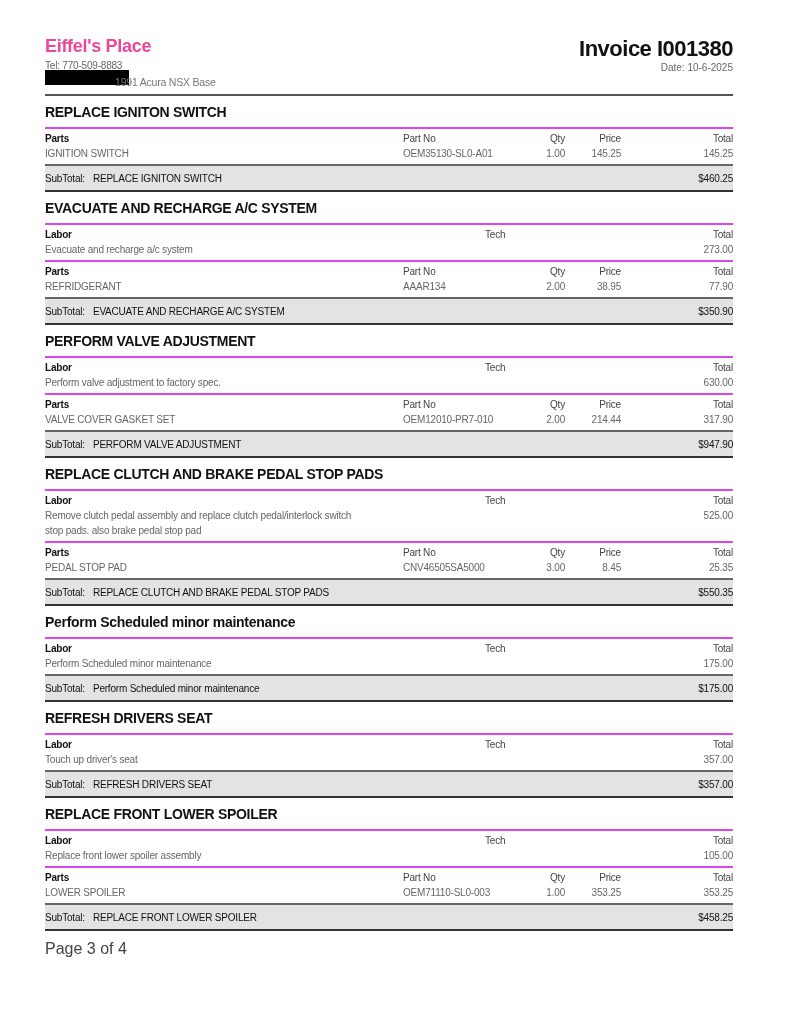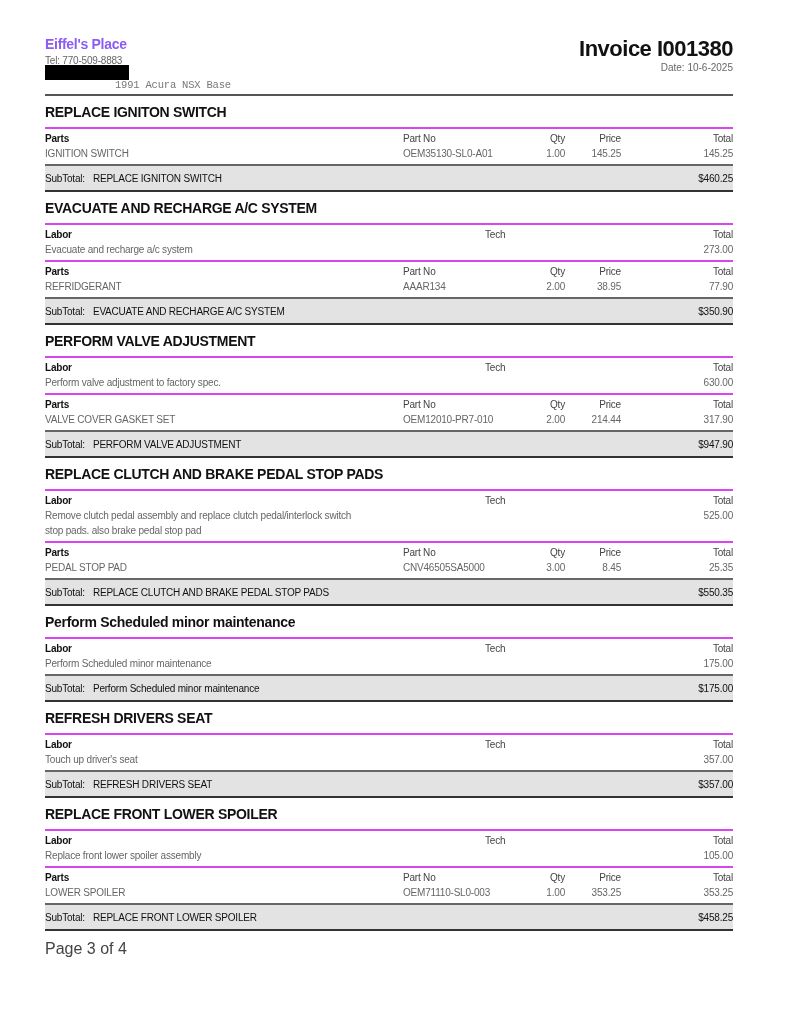--- a/index.html
+++ b/index.html
@@ -1,23 +1,23 @@
 <!DOCTYPE html>
 <html><head>
 <meta charset="utf-8">
 <style>
   html, body { margin: 0; padding: 0; background: #ffffff; }
   body { width: 791px; height: 1024px; position: relative; font-family: "Liberation Sans", sans-serif; color: #222; }
   .page { position: absolute; left: 45px; top: 36px; width: 688px; }
   .hdr { position: relative; height: 58px; }
-  .shop { font-size: 14px; font-weight: bold; color: #8b5cf6; letter-spacing: -0.3px; }
+  .shop { font-size: 18px; font-weight: bold; color: #ec4899; letter-spacing: -0.3px; }
   .tel { font-size: 10px; color: #666; text-decoration: underline; margin-top: 3px; letter-spacing: -0.2px; }
   .veh-row { position: relative; height: 14px; margin-top: 1px; }
   .redact { position: absolute; left: 0; top: -2px; width: 84px; height: 15px; background: #000; }
-  .veh { position: absolute; left: 70px; top: 12px; font-size: 10.5px; color: #777; letter-spacing: -0.2px; font-family: Liberation Mono, monospace; }
+  .veh { position: absolute; left: 70px; top: 4px; font-size: 10.5px; color: #777; letter-spacing: -0.2px; }
   .inv { position: absolute; right: 0; top: 0; text-align: right; }
   .inv-title { font-size: 22px; color: #111; letter-spacing: -0.5px; font-weight: bold; }
   .inv-date { font-size: 10px; color: #666; margin-top: 0; }
   .top-rule { border-top: 2px solid #555; margin-top: 0; }
   .job { }
   .job-title { font-size: 14px; color: #111; padding: 8px 0 7px 0; letter-spacing: -0.3px; font-weight: bold; }
   .block { border-top: 2px solid #d946ef; padding: 2px 0 3px 0; }
   .row { display: flex; font-size: 10px; line-height: 15px; letter-spacing: -0.2px; }
   .row.head { color: #111; font-weight: bold; }
   .row.head .plain { font-weight: normal; color: #444; }

